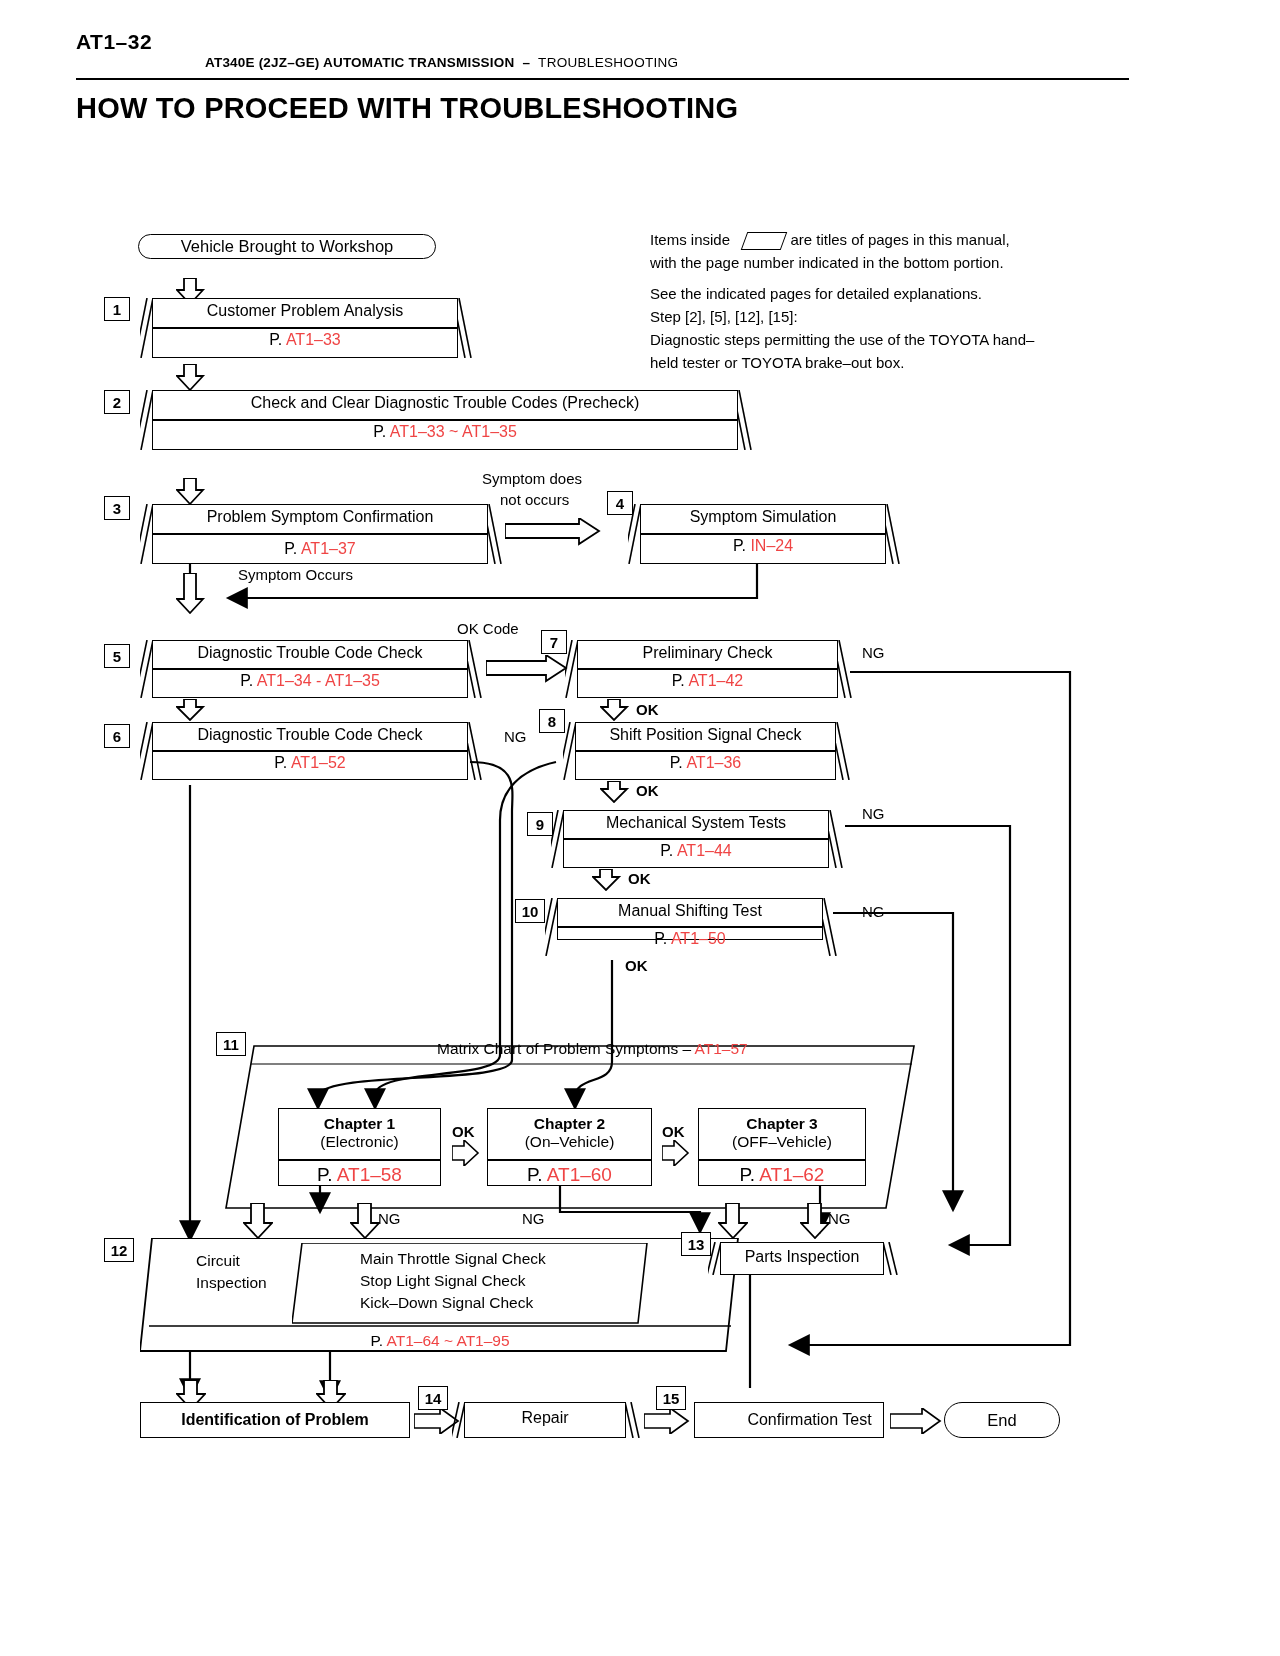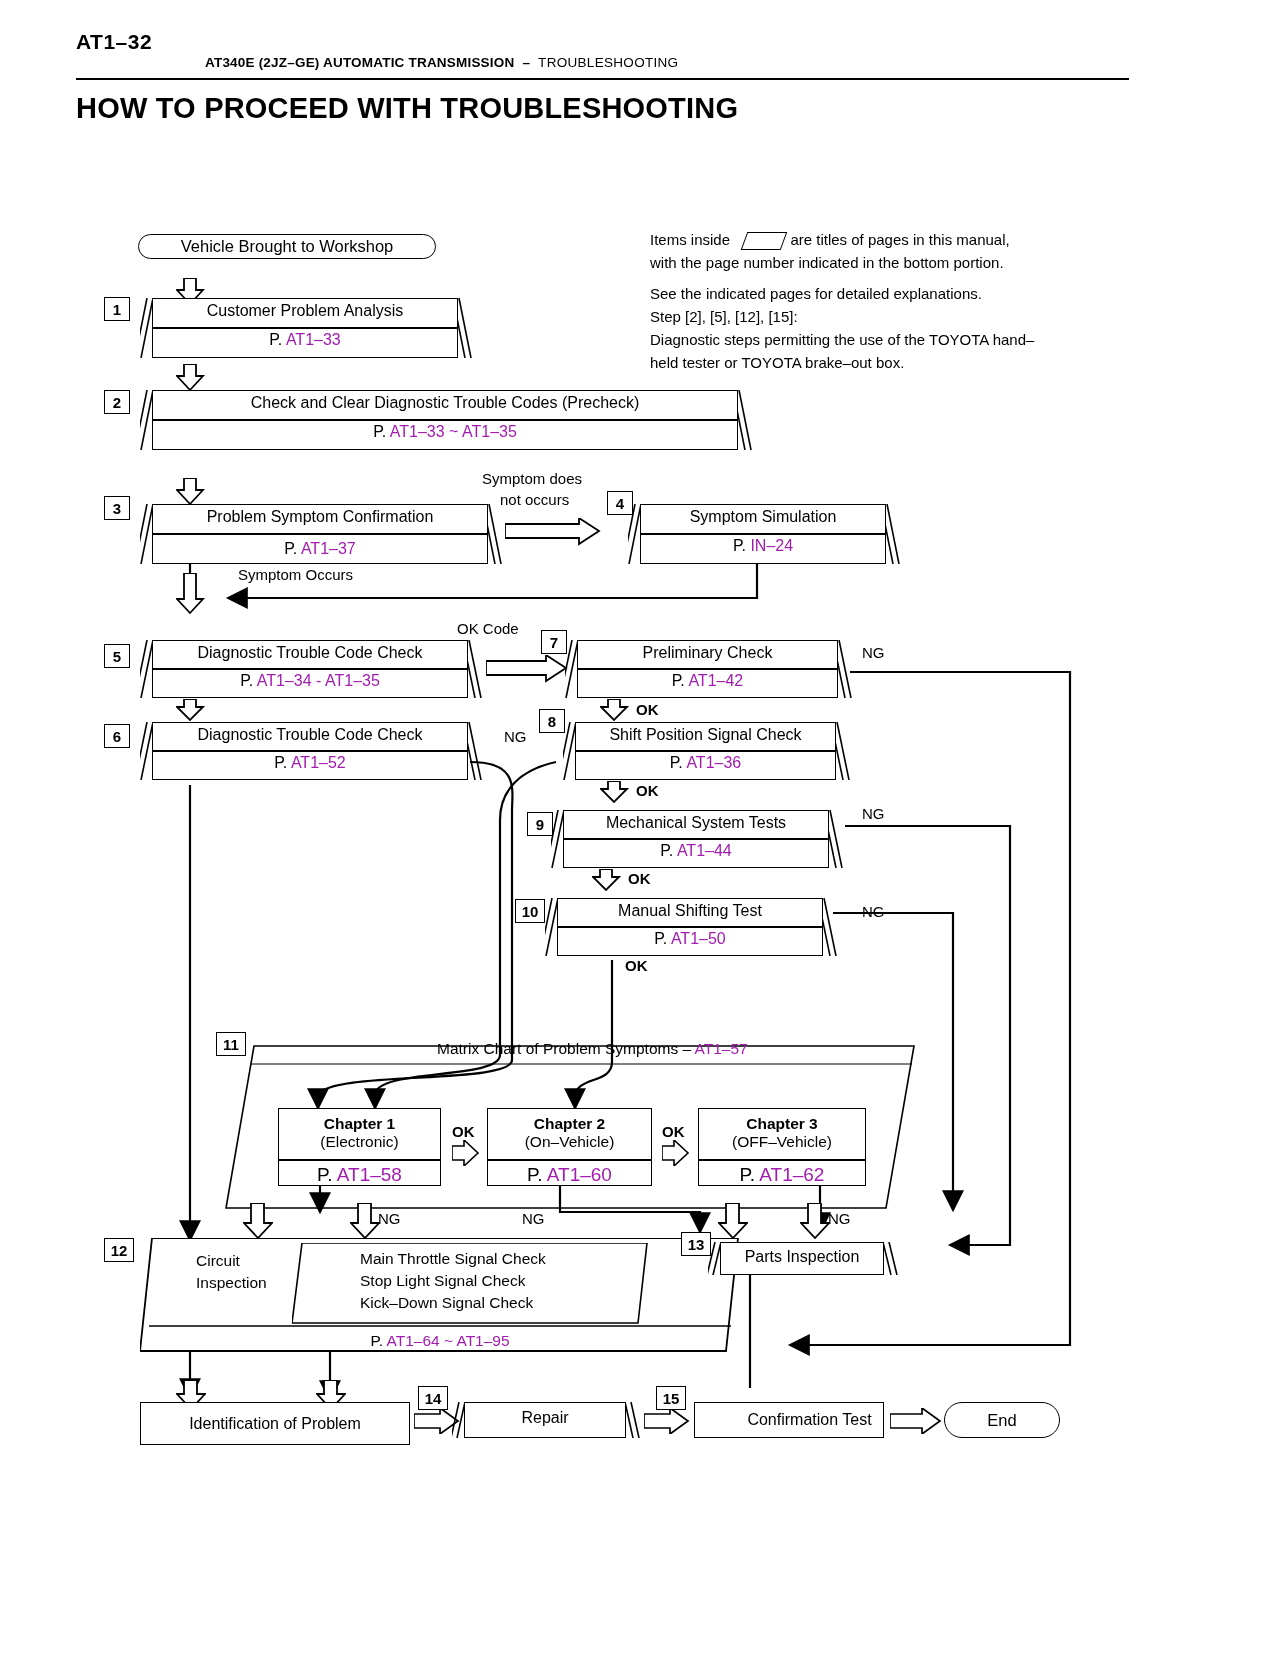--- a/index.html
+++ b/index.html
@@ -21,21 +21,21 @@
   .legend-box:before{content:"";position:absolute;left:6px;top:0;width:38px;height:16px;border:1.6px solid #000;
      transform:skewX(-20deg);}
   
   .pbox{position:absolute;}
   .pbox .face{position:absolute;left:12px;top:0;right:12px;bottom:0;border:1.6px solid #000;background:#fff;box-sizing:border-box;}
   .pbox .edge{position:absolute;width:12px;top:0;bottom:0;}
   .pbox .edge svg{display:block;}
   .pbox .ttl{position:absolute;left:14px;right:14px;top:4px;text-align:center;font-size:16px;}
   .pbox .sep{position:absolute;left:12px;right:12px;height:1.6px;background:#000;}
   .pbox .pg{position:absolute;left:14px;right:14px;text-align:center;font-size:16px;}
-  .blue{color:#a21caf;}
+  .blue{color:#ef4444;}
 
   .plain{position:absolute;border:1.6px solid #000;box-sizing:border-box;background:#fff;
          display:flex;align-items:center;justify-content:center;font-size:16px;text-align:center;}
   .oval{position:absolute;border:1.8px solid #000;border-radius:999px;box-sizing:border-box;background:#fff;
         display:flex;align-items:center;justify-content:center;font-size:16.5px;}
 
   .stepnum{position:absolute;border:1.8px solid #000;box-sizing:border-box;background:#fff;
            width:26px;height:24px;display:flex;align-items:center;justify-content:center;
            font-size:15px;font-weight:bold;}
 
@@ -383,21 +383,21 @@
   <div class="lbl b" style="left:862px;top:805px;">NG</div>
 
   <div style="position:absolute;left:592px;top:869px;">
     <svg width="30" height="22">
         <path d="M8,0 h12 v8 h7 l-13,13 l-13,-13 h7 z" fill="#fff" stroke="#000" stroke-width="1.8"></path>
       </svg>
   </div>
   <div class="ok" style="position:absolute;left:628px;top:870px;">OK</div>
 
   <div class="stepnum" style="left:515px;top:899px;width:30px;">10</div>
-  <div class="pbox" style="left:545px;top:898px;width:290px;height:58px;">
+  <div class="pbox" style="left:545px;top:898px;width:290px;height:42px;">
     <div class="edge" style="left:0;">
         <svg width="14" height="58">
           <path d="M13,0 L1,58" stroke="#000" stroke-width="1.6" fill="none"></path>
           <path d="M7,0 L-5,58" stroke="#000" stroke-width="1.6" fill="none"></path>
         </svg>
       </div>
     <div class="face"></div>
     <div class="ttl">Manual Shifting Test</div>
     <div class="sep" style="top:28px;"></div>
     <div class="pg" style="top:32px;">
@@ -536,21 +536,21 @@
     <svg width="30" height="30">
         <path d="M8,0 h13 v14 h8 l-14,15 l-14,-15 h7 z" fill="#fff" stroke="#000" stroke-width="1.8"></path>
       </svg>
   </div>
   <div style="position:absolute;left:316px;top:1380px;">
     <svg width="30" height="30">
         <path d="M8,0 h13 v14 h8 l-14,15 l-14,-15 h7 z" fill="#fff" stroke="#000" stroke-width="1.8"></path>
       </svg>
   </div>
 
-  <div class="plain" style="left:140px;top:1402px;width:270px;height:43px;">
+  <div class="plain" style="left:140px;top:1402px;width:270px;height:36px;font-weight:bold;">
     <span>Identification of Problem</span>
   </div>
 
   <div style="position:absolute;left:414px;top:1408px;">
     <svg width="46" height="26">
         <path d="M0,6 h26 v-6 l18,13 l-18,13 v-6 h-26 z" fill="#fff" stroke="#000" stroke-width="1.7"></path>
       </svg>
   </div>
 
   <div class="stepnum" style="left:418px;top:1386px;width:30px;">14</div>

